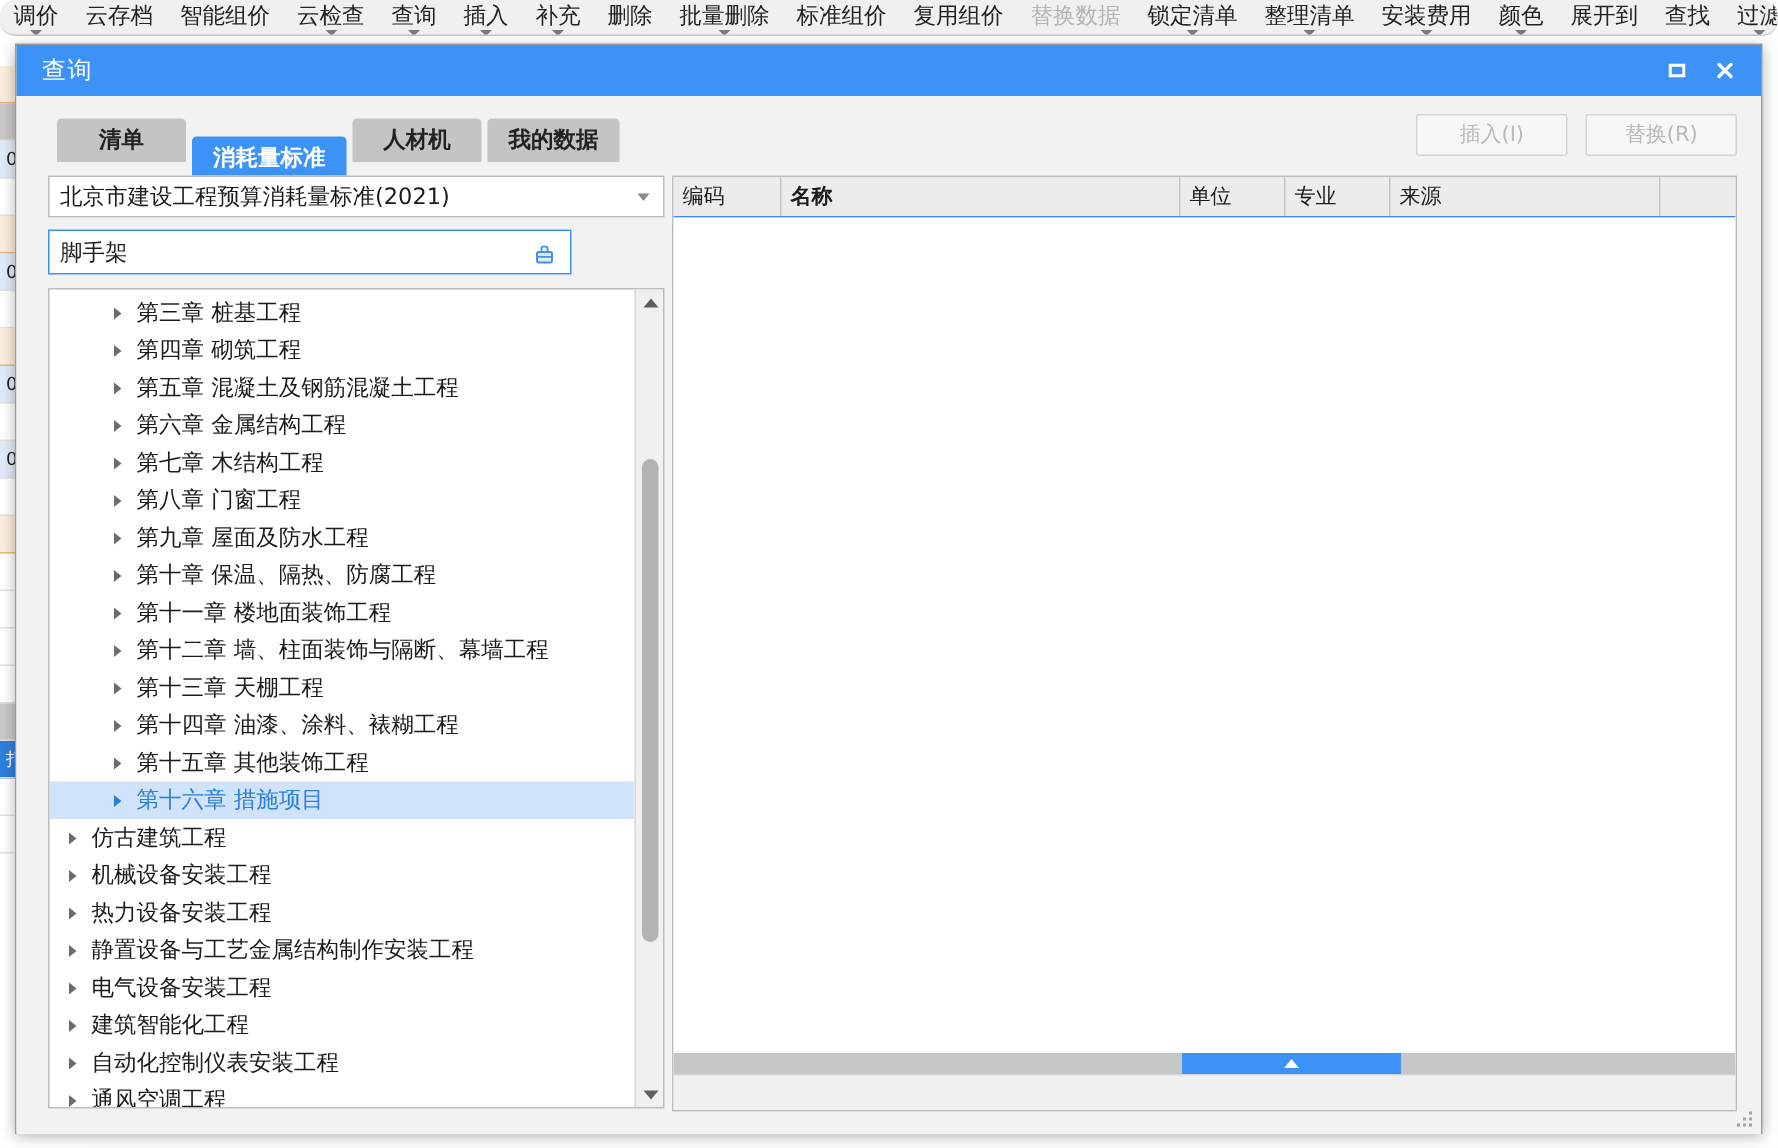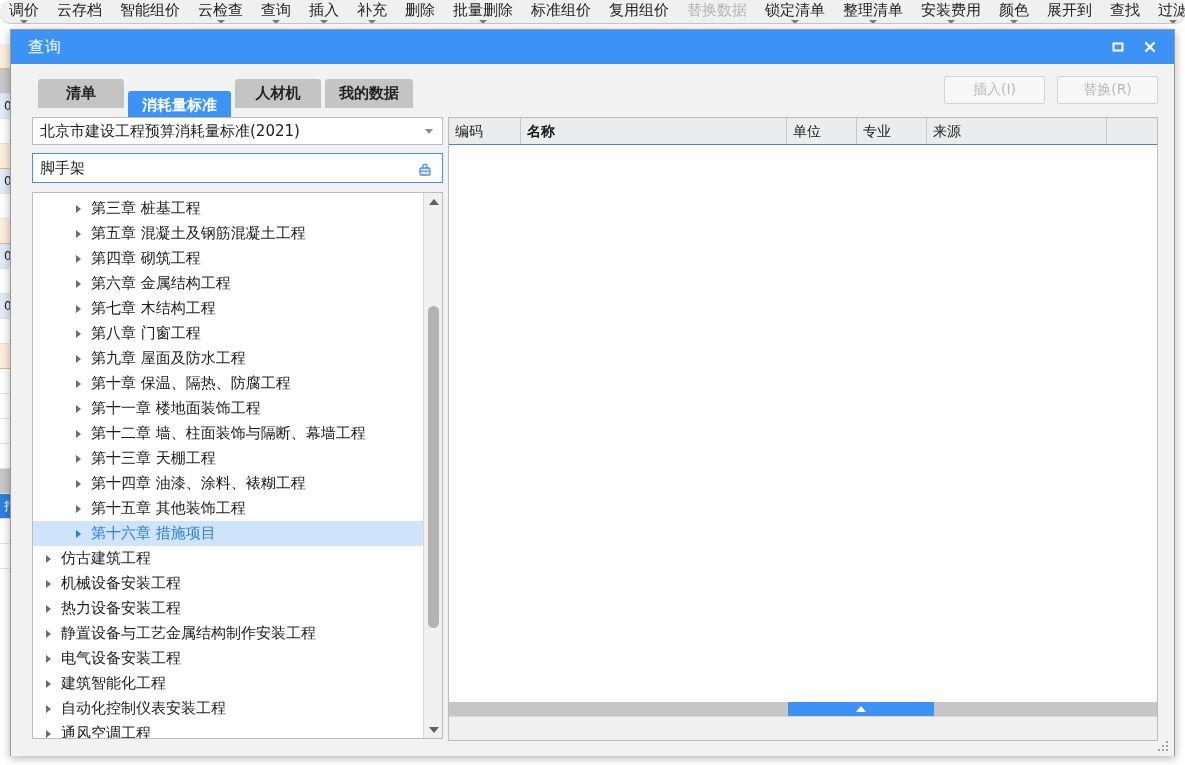--- a/index.html
+++ b/index.html
@@ -147,21 +147,21 @@
   .sel-caret {
     position: absolute; right: 9px; top: 11px;
     width: 0; height: 0;
     border-left: 4px solid transparent;
     border-right: 4px solid transparent;
     border-top: 5px solid #8a8a8a;
   }
   .search-box {
     position: relative;
     margin-top: 8px;
-    width: 411px; height: 30px;
+    width: 349px; height: 30px;
     background: #ffffff;
     border: 1px solid #3d93f5;
     font-size: 15px; color: #1b1b1b;
     line-height: 28px;
     padding-left: 7px;
     overflow: hidden; white-space: nowrap;
   }
   .search-icon {
     position: absolute; right: 8px; top: 6px;
     width: 18px; height: 18px;
@@ -397,22 +397,22 @@
               <rect x="4" y="7" width="10" height="7" rx="1.2" fill="#dce9fb" stroke="#4a90e2" stroke-width="1.3"></rect>
               <path d="M7 7 L7 4.5 Q7 3.4 8.1 3.4 L9.9 3.4 Q11 3.4 11 4.5 L11 7" fill="none" stroke="#4a90e2" stroke-width="1.3"></path>
               <path d="M4 10.2 L14 10.2" stroke="#4a90e2" stroke-width="1.1"></path>
             </svg>
           </span>
         </div>
 
         <div class="tree-wrap">
           <div class="tree" id="tree">
               <div class="tree-item lvl2"><span class="tw"></span><span>第三章 桩基工程</span></div>
+              <div class="tree-item lvl2"><span class="tw"></span><span>第四章 砌筑工程</span></div>
               <div class="tree-item lvl2"><span class="tw"></span><span>第五章 混凝土及钢筋混凝土工程</span></div>
-              <div class="tree-item lvl2"><span class="tw"></span><span>第四章 砌筑工程</span></div>
               <div class="tree-item lvl2"><span class="tw"></span><span>第六章 金属结构工程</span></div>
               <div class="tree-item lvl2"><span class="tw"></span><span>第七章 木结构工程</span></div>
               <div class="tree-item lvl2"><span class="tw"></span><span>第八章 门窗工程</span></div>
               <div class="tree-item lvl2"><span class="tw"></span><span>第九章 屋面及防水工程</span></div>
               <div class="tree-item lvl2"><span class="tw"></span><span>第十章 保温、隔热、防腐工程</span></div>
               <div class="tree-item lvl2"><span class="tw"></span><span>第十一章 楼地面装饰工程</span></div>
               <div class="tree-item lvl2"><span class="tw"></span><span>第十二章 墙、柱面装饰与隔断、幕墙工程</span></div>
               <div class="tree-item lvl2"><span class="tw"></span><span>第十三章 天棚工程</span></div>
               <div class="tree-item lvl2"><span class="tw"></span><span>第十四章 油漆、涂料、裱糊工程</span></div>
               <div class="tree-item lvl2"><span class="tw"></span><span>第十五章 其他装饰工程</span></div>

